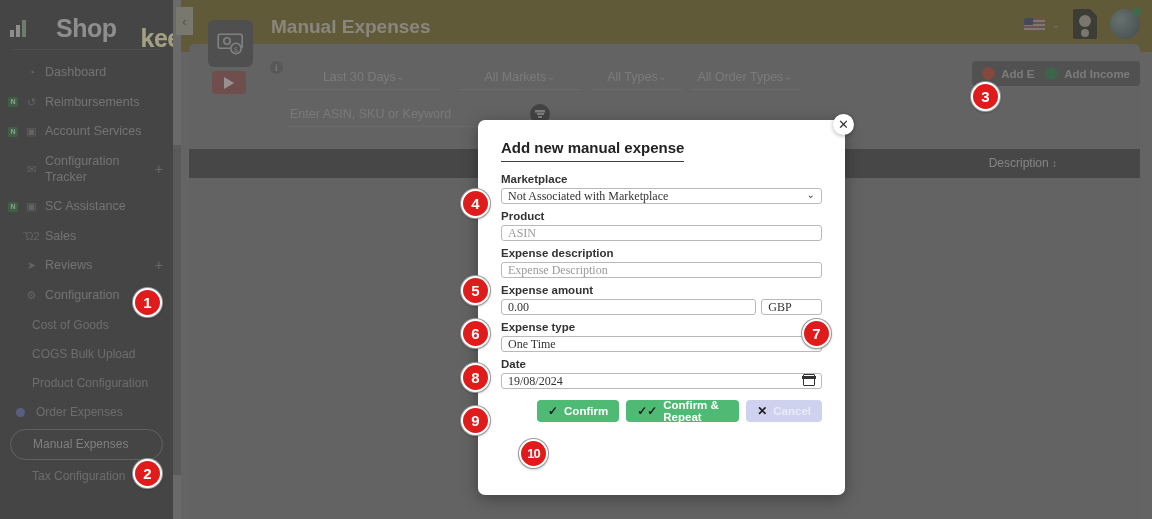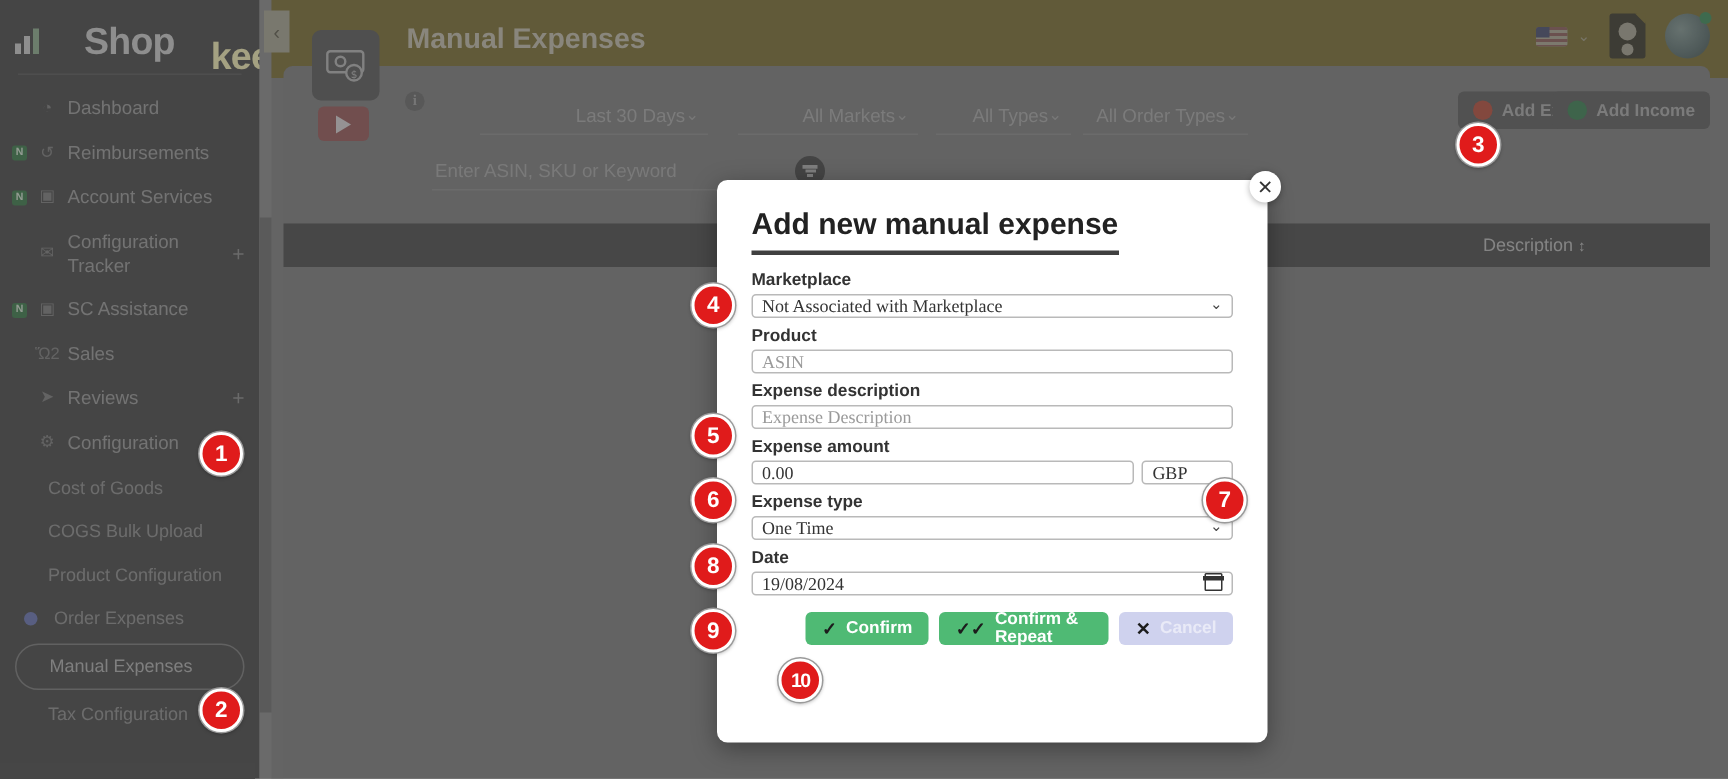--- a/index.html
+++ b/index.html
@@ -111,21 +111,21 @@
   #play-btn {
     position:absolute; left:212px; top:71px; width:34px; height:23px;
     background:#a66a6a; border-radius:4px; display:flex; align-items:center; justify-content:center;
   }
   #play-btn .tri { width:0;height:0;border-style:solid;border-width:6px 0 6px 10px;border-color:transparent transparent transparent #e4dfe0; }
 
   
   .filter {
     position:absolute; height:26px; border-bottom:1px solid #9b9b9b;
     color:#b7b7b7; font-size:12.5px; display:flex; align-items:center;
-    justify-content:flex-end; padding:0 6px;margin-left:32px;
+    justify-content:center; padding:0 6px;
   }
   .filter .cv { font-size:11px; color:#b0b0b0; }
   #info-icon {
     position:absolute; left:270px; top:61px; width:13px; height:13px; border-radius:50%;
     background:#7a7a7a; color:#aeaeae; font-size:10px; font-weight:bold;
     display:flex; align-items:center; justify-content:center; font-family:"Liberation Serif", serif;
   }
   #search-field {
     position:absolute; left:288px; top:101px; width:262px; height:26px;
     border-bottom:1px solid #9b9b9b; color:#b4b4b4; font-size:12.5px;
@@ -168,22 +168,22 @@
     box-shadow:0 4px 16px rgba(0,0,0,0.35);
     padding:19px 23px 0 23px;
   }
   #modal-close {
     position:absolute; left:833px; top:114px; width:21px; height:21px;
     border-radius:50%; background:#fff; color:#333; font-size:13px;
     display:flex; align-items:center; justify-content:center;
     box-shadow:0 1px 4px rgba(0,0,0,0.3);
   }
   #modal-title {
-    font-size:20px; font-weight:bold; color:#222;
-    border-bottom:3px solid #404040; padding-bottom:5px; display:inline-block;
+    font-size:15px; font-weight:bold; color:#222;
+    border-bottom:1px solid #404040; padding-bottom:5px; display:inline-block;
     margin-bottom:11px;
     text-align:right;
   }
   .fld-label { font-size:11.5px; font-weight:bold; color:#333; margin-bottom:3px; }
   .fld {
     width:100%; height:16px; border:1px solid #b9b9b9; border-radius:3px;
     font-size:12px; color:#333; padding:0 6px; background:#fff;
     display:flex; align-items:flex-start; margin-bottom:6px;
     font-family:Liberation Serif, serif;
   }

